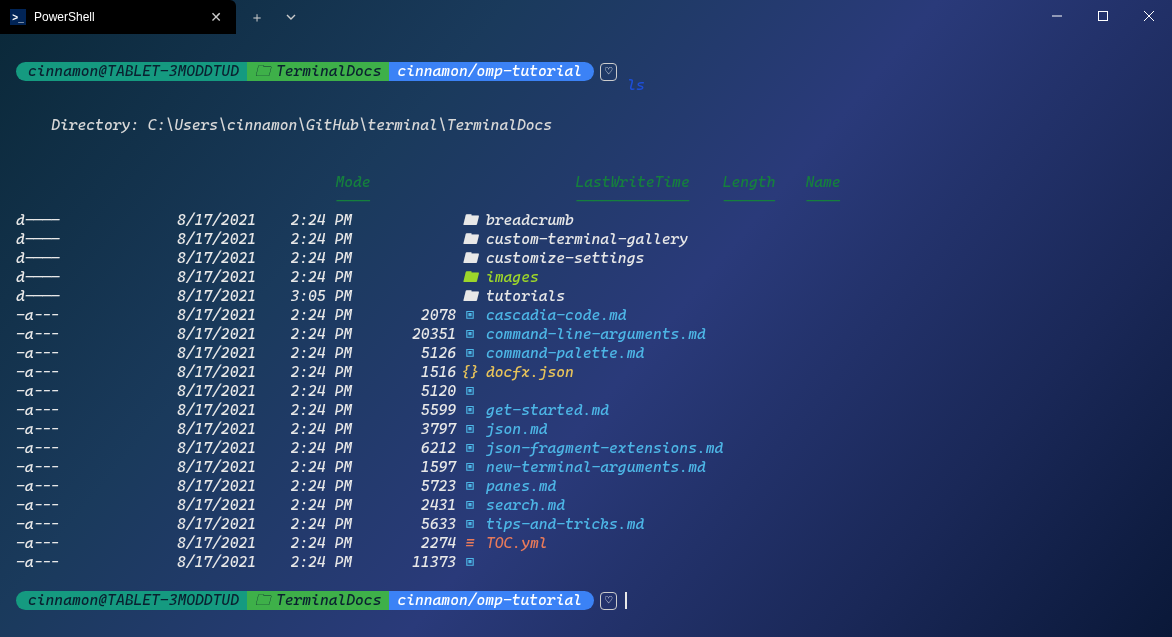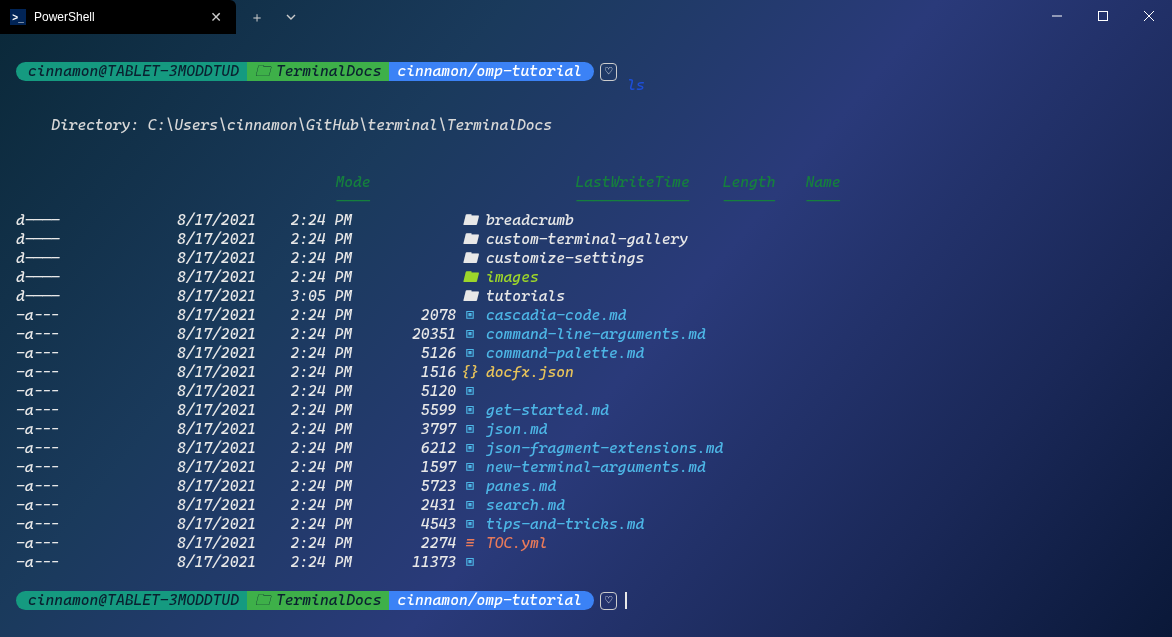--- a/index.html
+++ b/index.html
@@ -197,21 +197,21 @@
       <div class="row"><span class="col-mode c-white">-a---</span><span class="col-date c-white">8/17/2021</span><span class="col-time c-white">2:24 PM</span><span class="col-len c-white">20351</span><span class="col-icon ic-md">▣</span><span class="col-name c-md">command-line-arguments.md</span></div>
       <div class="row"><span class="col-mode c-white">-a---</span><span class="col-date c-white">8/17/2021</span><span class="col-time c-white">2:24 PM</span><span class="col-len c-white">5126</span><span class="col-icon ic-md">▣</span><span class="col-name c-md">command-palette.md</span></div>
       <div class="row"><span class="col-mode c-white">-a---</span><span class="col-date c-white">8/17/2021</span><span class="col-time c-white">2:24 PM</span><span class="col-len c-white">1516</span><span class="col-icon ic-json">{}</span><span class="col-name c-json">docfx.json</span></div>
       <div class="row"><span class="col-mode c-white">-a---</span><span class="col-date c-white">8/17/2021</span><span class="col-time c-white">2:24 PM</span><span class="col-len c-white">5120</span><span class="col-icon ic-md">▣</span></div>
       <div class="row"><span class="col-mode c-white">-a---</span><span class="col-date c-white">8/17/2021</span><span class="col-time c-white">2:24 PM</span><span class="col-len c-white">5599</span><span class="col-icon ic-md">▣</span><span class="col-name c-md">get-started.md</span></div>
       <div class="row"><span class="col-mode c-white">-a---</span><span class="col-date c-white">8/17/2021</span><span class="col-time c-white">2:24 PM</span><span class="col-len c-white">3797</span><span class="col-icon ic-md">▣</span><span class="col-name c-md">json.md</span></div>
       <div class="row"><span class="col-mode c-white">-a---</span><span class="col-date c-white">8/17/2021</span><span class="col-time c-white">2:24 PM</span><span class="col-len c-white">6212</span><span class="col-icon ic-md">▣</span><span class="col-name c-md">json-fragment-extensions.md</span></div>
       <div class="row"><span class="col-mode c-white">-a---</span><span class="col-date c-white">8/17/2021</span><span class="col-time c-white">2:24 PM</span><span class="col-len c-white">1597</span><span class="col-icon ic-md">▣</span><span class="col-name c-md">new-terminal-arguments.md</span></div>
       <div class="row"><span class="col-mode c-white">-a---</span><span class="col-date c-white">8/17/2021</span><span class="col-time c-white">2:24 PM</span><span class="col-len c-white">5723</span><span class="col-icon ic-md">▣</span><span class="col-name c-md">panes.md</span></div>
       <div class="row"><span class="col-mode c-white">-a---</span><span class="col-date c-white">8/17/2021</span><span class="col-time c-white">2:24 PM</span><span class="col-len c-white">2431</span><span class="col-icon ic-md">▣</span><span class="col-name c-md">search.md</span></div>
-      <div class="row"><span class="col-mode c-white">-a---</span><span class="col-date c-white">8/17/2021</span><span class="col-time c-white">2:24 PM</span><span class="col-len c-white">4543</span><span class="col-icon ic-md">▣</span><span class="col-name c-md">tips-and-tricks.md</span></div>
+      <div class="row"><span class="col-mode c-white">-a---</span><span class="col-date c-white">8/17/2021</span><span class="col-time c-white">2:24 PM</span><span class="col-len c-white">5633</span><span class="col-icon ic-md">▣</span><span class="col-name c-md">tips-and-tricks.md</span></div>
       <div class="row"><span class="col-mode c-white">-a---</span><span class="col-date c-white">8/17/2021</span><span class="col-time c-white">2:24 PM</span><span class="col-len c-white">2274</span><span class="col-icon ic-yml">≡</span><span class="col-name c-yml">TOC.yml</span></div>
       <div class="row"><span class="col-mode c-white">-a---</span><span class="col-date c-white">8/17/2021</span><span class="col-time c-white">2:24 PM</span><span class="col-len c-white">11373</span><span class="col-icon ic-md">▣</span></div>
     </div>
 
   <div class="blank"></div>
 
   <div class="prompt-line">
     <span class="seg seg-user">cinnamon@TABLET-3MODDTUD</span>
     <span class="seg seg-folder"><span class="folder-glyph">🗀</span><span>TerminalDocs</span></span>
     <span class="seg seg-branch">cinnamon/omp-tutorial</span>

